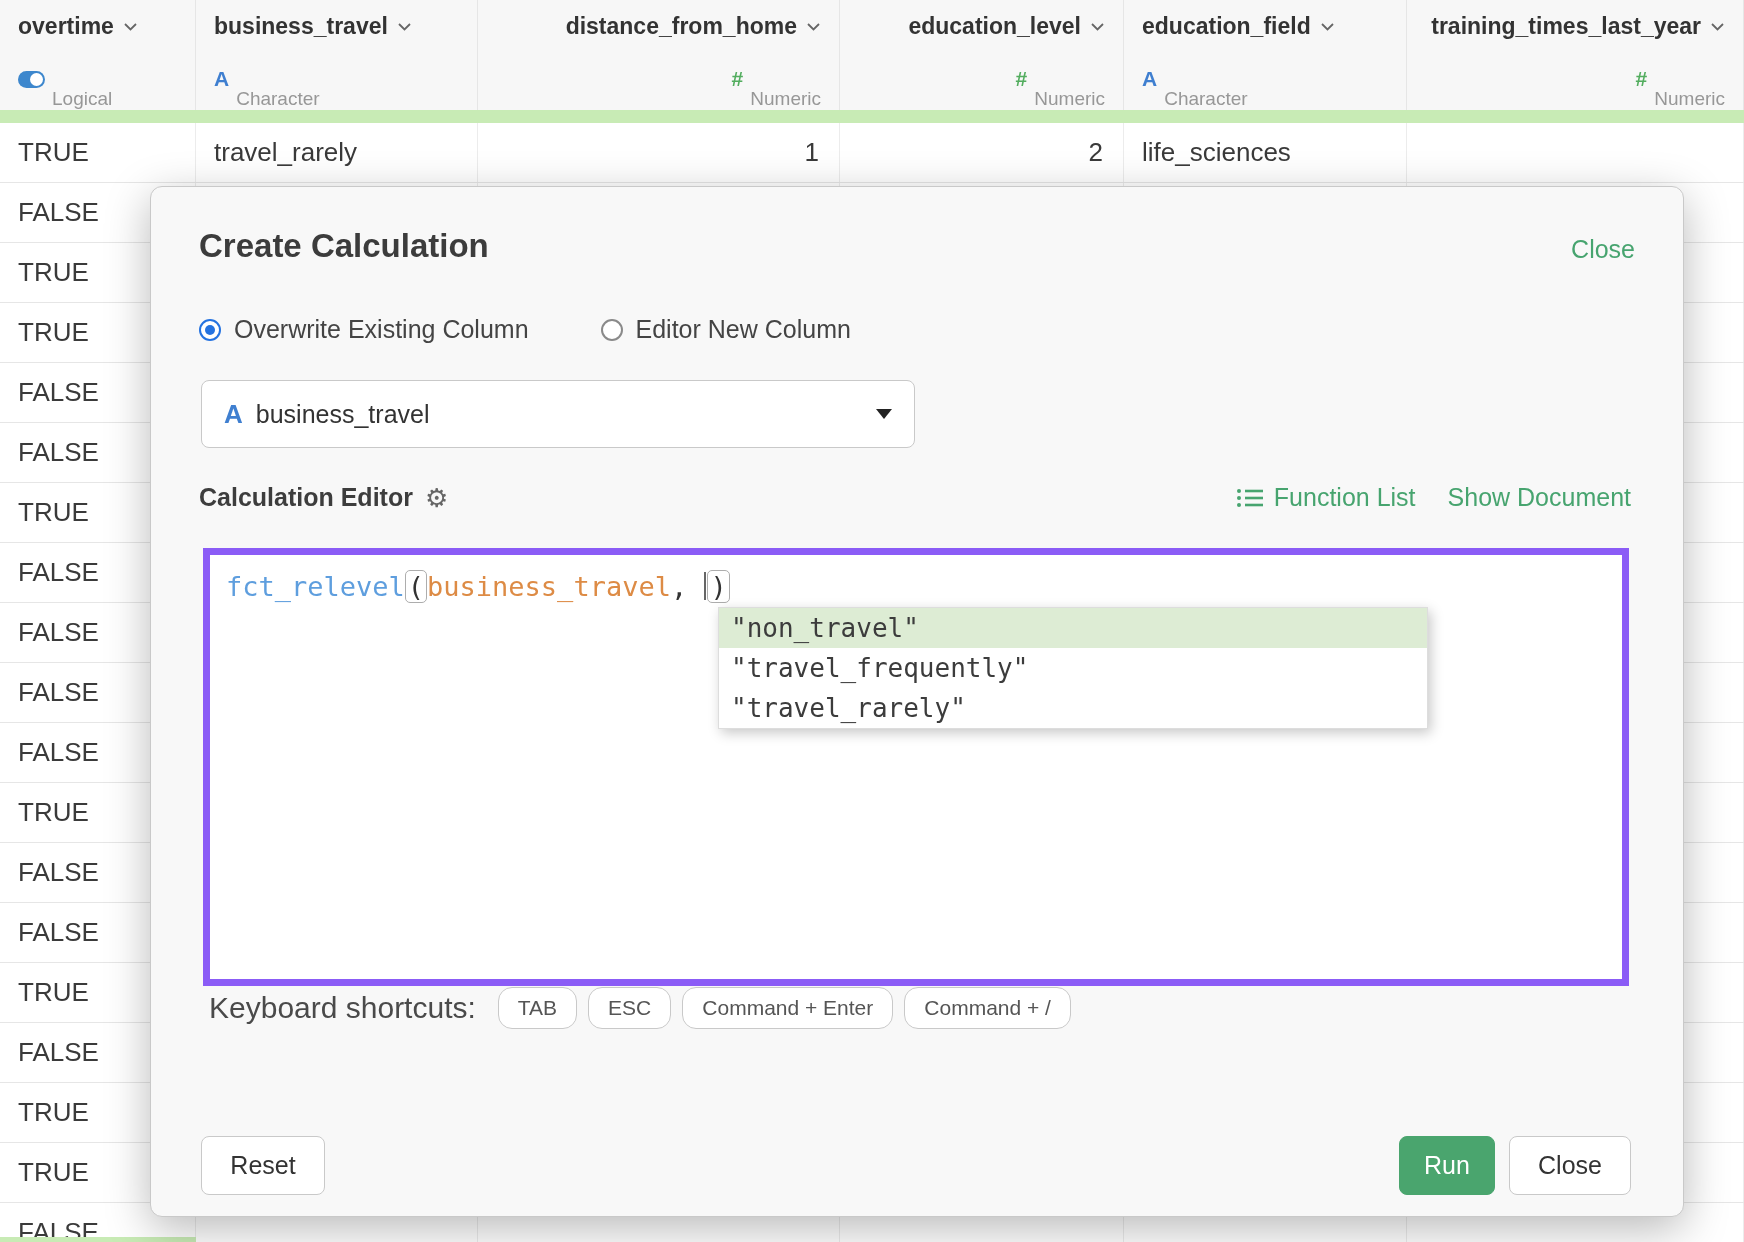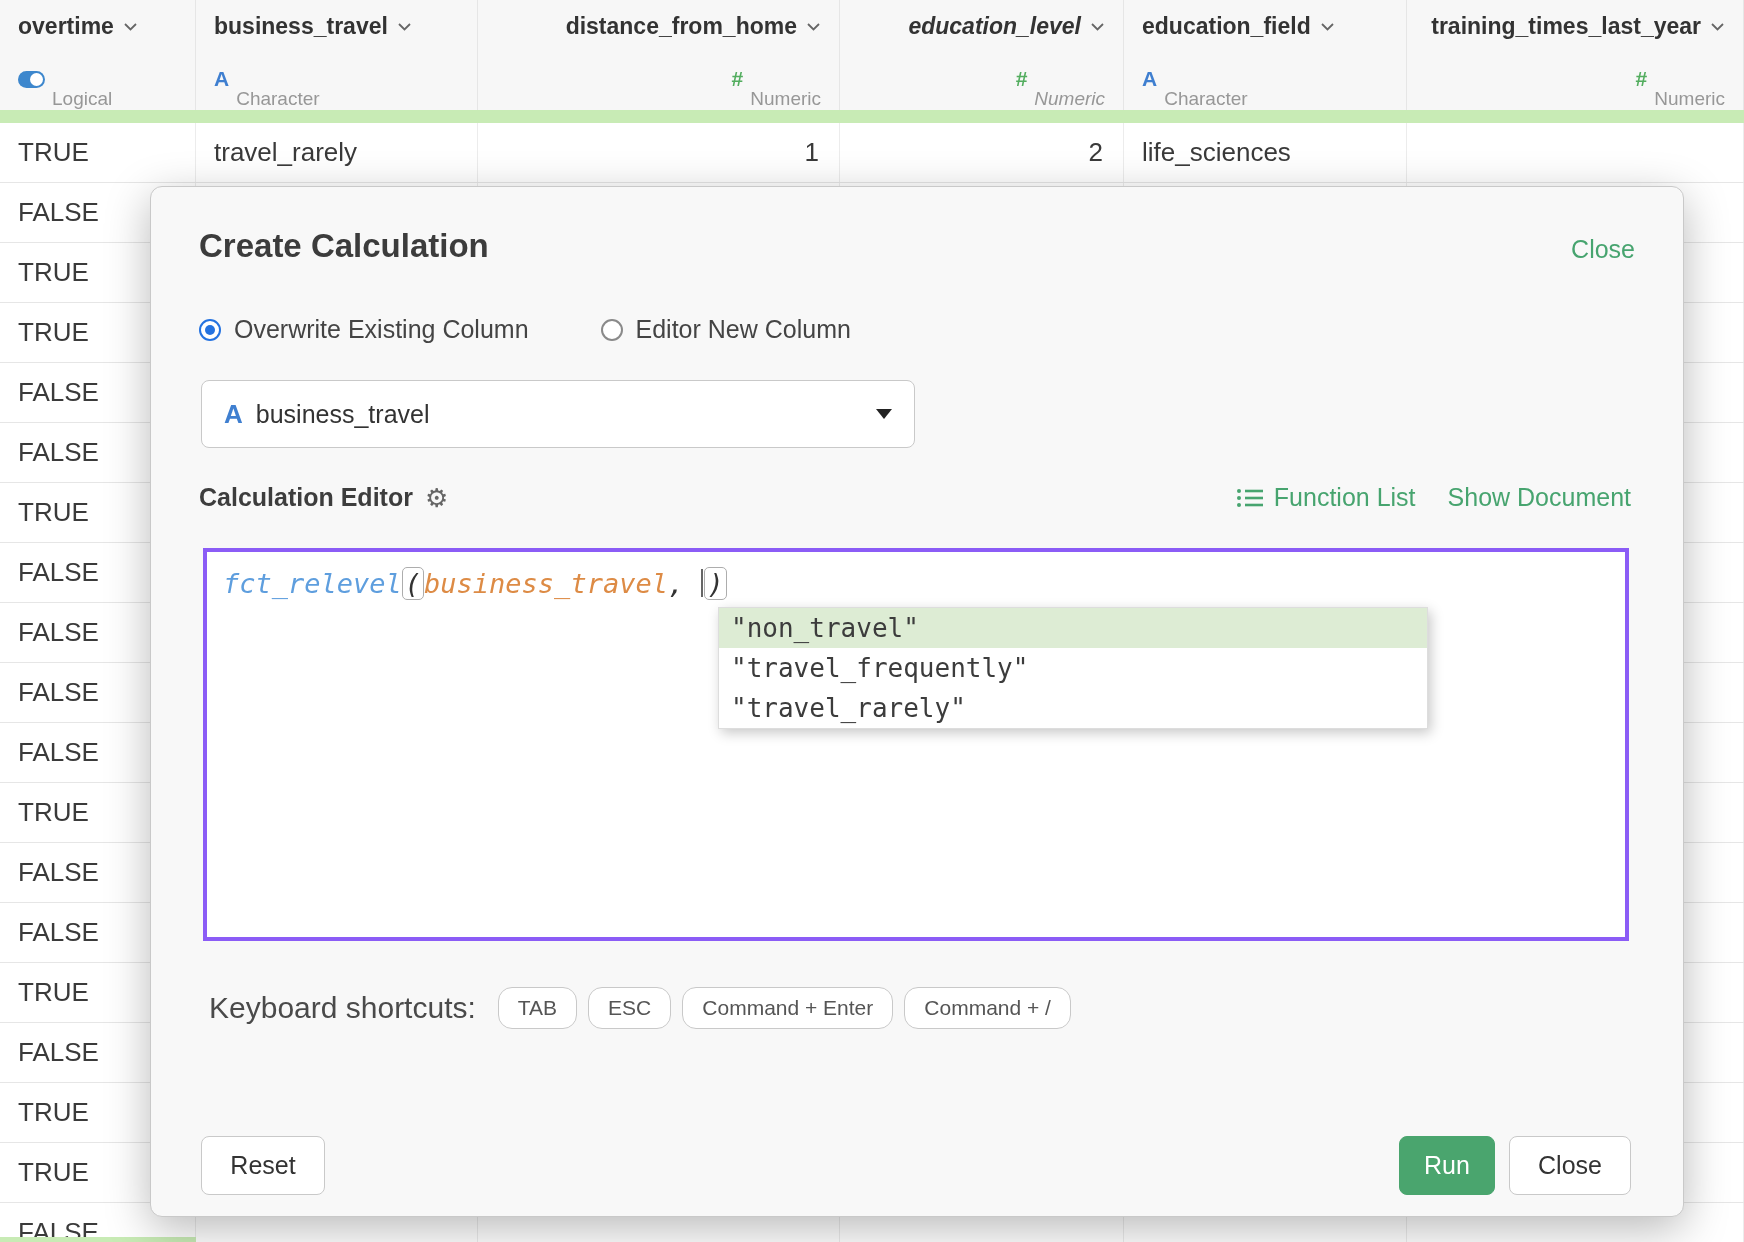--- a/index.html
+++ b/index.html
@@ -49,22 +49,22 @@
               border-right:8px solid transparent;border-top:10px solid #222;}
 
   .editor-head{position:absolute;left:48px;right:52px;top:296px;display:flex;align-items:flex-start;}
   .editor-label{font-size:25px;font-weight:bold;color:#3d3d3d;}
   .gear{font-family:"DejaVu Sans",sans-serif;font-size:26px;color:#666;margin-left:12px;cursor:pointer;}
   .editor-links{margin-left:auto;display:flex;align-items:center;}
   .fn-list{display:flex;align-items:center;color:var(--accent-green);font-size:25px;cursor:pointer;}
   .fn-list svg{margin-right:10px;}
   .show-doc{color:var(--accent-green);font-size:25px;margin-left:32px;cursor:pointer;}
 
-  .editor-box{position:absolute;left:52px;top:361px;width:1426px;height:393px;background:#fff;
-              border:4px solid #8b5cf6;box-sizing:border-box;font-style:italic;}
+  .editor-box{position:absolute;left:52px;top:361px;width:1426px;height:438px;background:#fff;
+              border:7px solid #8b5cf6;box-sizing:border-box;}
   .code-line{position:absolute;left:16px;top:16px;font-family:"DejaVu Sans Mono",monospace;font-size:27px;color:#333;}
   .tok-function{color:var(--code-blue);}
   .tok-column{color:var(--code-orange);}
   .tok-paren{color:#333;border:1px solid #adadad;border-radius:5px;padding:0 2px;}
   .tok-plain{color:#333;}
   .tok-cursor{display:inline-block;width:2px;height:28px;background:#666;vertical-align:-4px;margin:0 1px;}
 
   .autocomplete{position:absolute;left:567px;top:420px;width:708px;background:#fff;border:1px solid #ddd;
                 box-shadow:3px 4px 12px rgba(0,0,0,0.22);z-index:5;}
   .ac-item{height:40px;line-height:40px;padding-left:12px;font-family:"DejaVu Sans Mono",monospace;
@@ -120,21 +120,21 @@
             <span class="th-name">distance_from_home</span>
             <span class="th-chevron"><svg width="15" height="10" viewBox="0 0 15 10">
                 <polyline points="2,2 7.5,7.5 13,2" fill="none" stroke="#666" stroke-width="1.8"></polyline>
               </svg></span>
           </div>
           <div class="th-type-row">
             <span class="icon-hash">#</span>
             <span class="tlabel">Numeric</span>
           </div>
         </div>
-        <div class="th align-r" style="width: 284px; font-style: italic;">
+        <div class="th align-r" style="width: 284px;">
           <div class="th-name-row">
             <span class="th-name">education_level</span>
             <span class="th-chevron"><svg width="15" height="10" viewBox="0 0 15 10">
                 <polyline points="2,2 7.5,7.5 13,2" fill="none" stroke="#666" stroke-width="1.8"></polyline>
               </svg></span>
           </div>
           <div class="th-type-row">
             <span class="icon-hash">#</span>
             <span class="tlabel">Numeric</span>
           </div>

